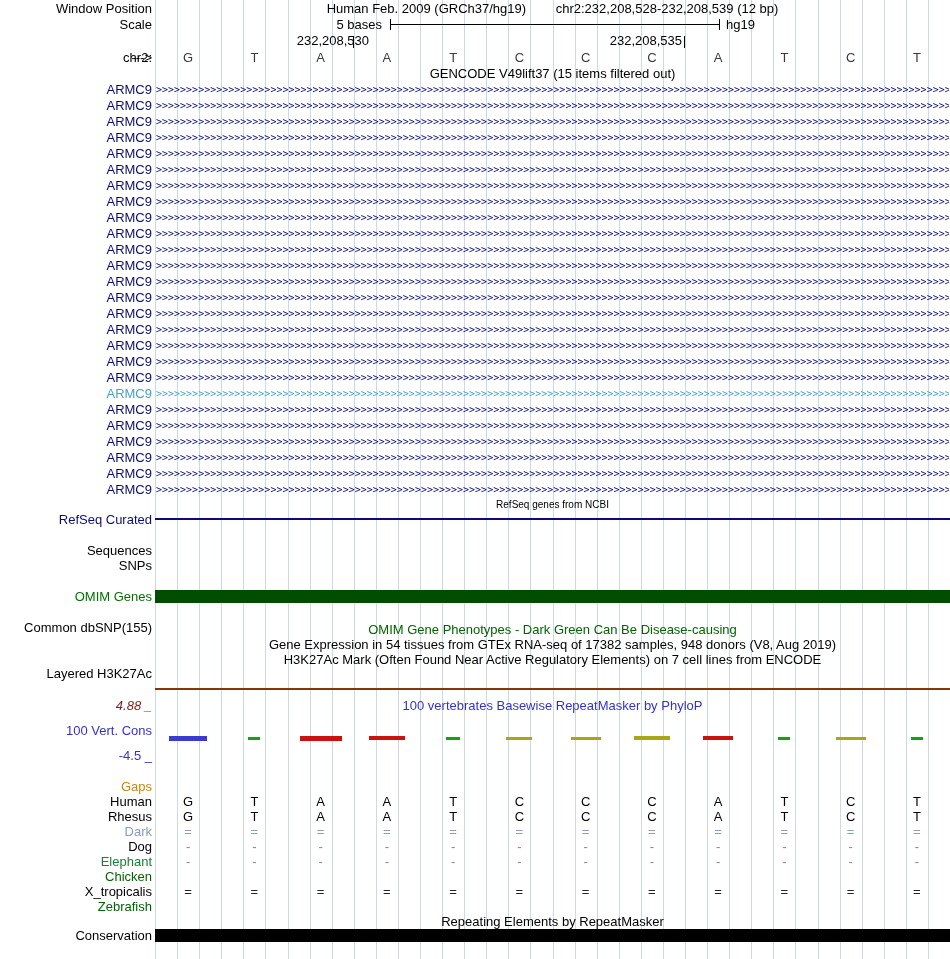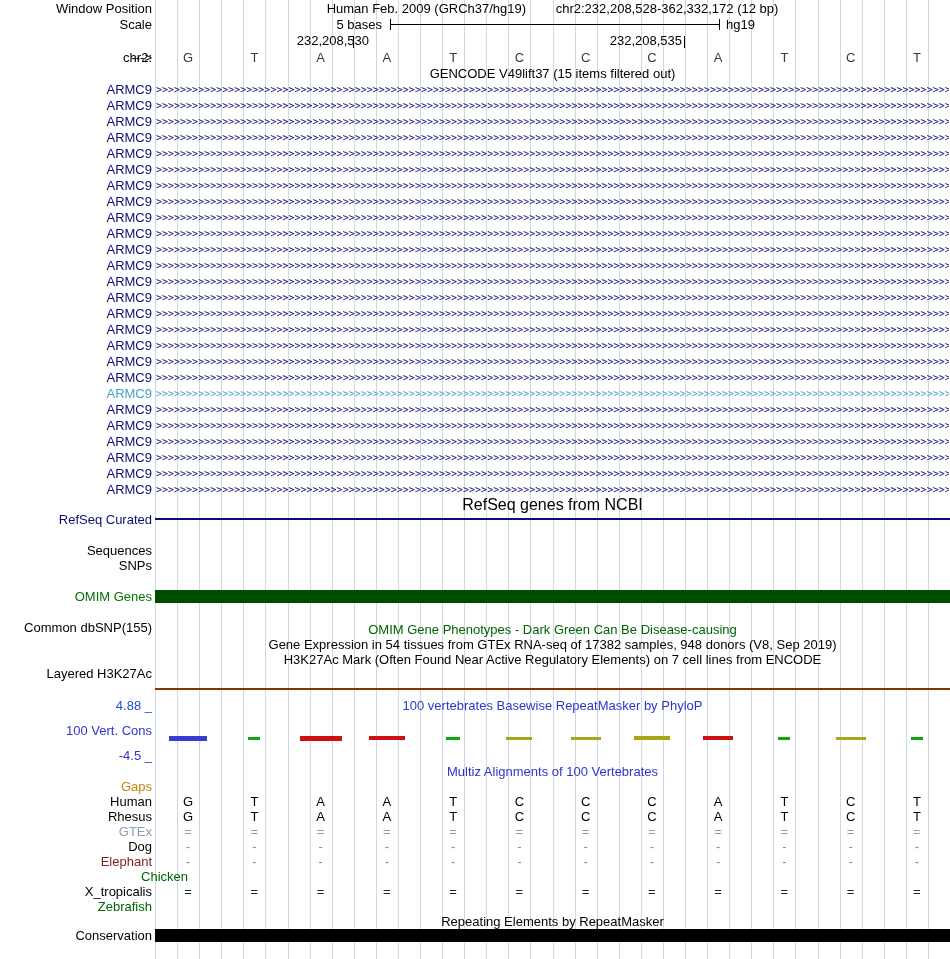--- a/index.html
+++ b/index.html
@@ -60,61 +60,60 @@
       <div class="grid-line" style="left: 839.58px; background: rgb(204, 217, 232);"></div>
       <div class="grid-line" style="left: 861.67px; background: rgb(204, 217, 232);"></div>
       <div class="grid-line" style="left: 883.75px; background: rgb(204, 217, 232);"></div>
       <div class="grid-line" style="left: 905.83px; background: rgb(204, 217, 232);"></div>
       <div class="grid-line" style="left: 927.92px; background: rgb(204, 217, 232);"></div>
     </div>
 
   <div class="lbl" style="top:1px">Window Position</div>
   <div class="title" style="top:1px">
     <span>Human Feb. 2009 (GRCh37/hg19)</span>
-    <span style="margin-left:26px">chr2:232,208,528-362,332,172 (12 bp)</span>
+    <span style="margin-left:26px">chr2:232,208,528-232,208,539 (12 bp)</span>
   </div>
 
   <div class="lbl" style="top:17px">Scale</div>
   <div style="position:absolute;left:270px;top:17px;width:112px;height:15px;line-height:15px;text-align:right">5 bases</div>
   <div style="position:absolute;left:390px;top:19px;width:328px;height:11px;border-left:1px solid #000;border-right:1px solid #000">
     <div style="position:absolute;left:0;right:0;top:5px;height:1px;background:#000"></div>
   </div>
   <div style="position:absolute;left:726px;top:17px;height:15px;line-height:15px">hg19</div>
 
   <div class="lbl" style="top:50px">chr2:</div>
 
   <div class="lbl" style="top:50px">---&gt;</div>
 
   <div class="title" style="top:66px">GENCODE V49lift37 (15 items filtered out)</div>
 
-  <div class="title" style="top:497px;font-size:16px">RefSeq genes from NCBI</div>
+  <div class="title" style="top:497px;font-size:10px">RefSeq genes from NCBI</div>
   <div class="lbl" style="top: 512px; color: rgb(12, 12, 120);">RefSeq Curated</div>
   <div class="hbar" style="top: 518px; height: 2px; background: rgb(12, 12, 120);"></div>
 
   <div class="lbl" style="top:543px">Sequences</div>
 
   <div class="lbl" style="top:558px">SNPs</div>
 
   <div class="title" style="top: 574px; color: rgb(0, 100, 0); margin-top: 48px;">OMIM Gene Phenotypes - Dark Green Can Be Disease-causing</div>
   <div class="lbl" style="top: 589px; color: rgb(0, 114, 0);">OMIM Genes</div>
   <div class="hbar" style="top: 590px; height: 13px; background: rgb(0, 77, 0);"></div>
 
   <div class="lbl" style="top:620px">Common dbSNP(155)</div>
 
-  <div class="title" style="top:637px">Gene Expression in 54 tissues from GTEx RNA-seq of 17382 samples, 948 donors (V8, Sep 2019)</div>
+  <div class="title" style="top:637px">Gene Expression in 54 tissues from GTEx RNA-seq of 17382 samples, 948 donors (V8, Aug 2019)</div>
   <div class="title" style="top:652px">H3K27Ac Mark (Often Found Near Active Regulatory Elements) on 7 cell lines from ENCODE</div>
   <div class="lbl" style="top:666px">Layered H3K27Ac</div>
   <div class="hbar" style="top: 688px; height: 2px; background: rgb(138, 51, 5);"></div>
 
   <div class="title" style="top: 698px; color: rgb(51, 51, 204);">100 vertebrates Basewise RepeatMasker by PhyloP</div>
-  <div class="lbl" style="top: 698px; color: #1d4ed8;">4.88 _</div>
+  <div class="lbl" style="top: 698px; color: #7f1d1d; font-style: italic;">4.88 _</div>
   <div class="lbl" style="top: 723px; color: rgb(51, 51, 204);">100 Vert. Cons</div>
   <div class="lbl" style="top: 748px; color: rgb(51, 51, 204);">-4.5 _</div>
 
-  <div class="title" style="top: 764px; color: rgb(51, 51, 204);">Multiz Alignments of 100 Vertebrates</div>
 
   <div class="title" style="top:914px">Repeating Elements by RepeatMasker</div>
   <div class="lbl" style="top:928px">Conservation</div>
   <div class="hbar" style="top: 929px; height: 13px; background: rgb(0, 0, 0);"></div>
 <div class="tick-mark" style="left: 352.8px; top: 36px; height: 12px;"></div>
     <div class="tick-label" style="left: 272px; width: 97px; top: 34px;">232,208,530</div>
     <div class="tick-mark" style="left: 684px; top: 36px; height: 12px;"></div>
     <div class="tick-label" style="left: 585px; width: 97px; top: 34px;">232,208,535</div>
     <div class="base-cell" style="left: 155px; width: 66.25px; top: 50px; color: rgb(58, 58, 58);">G</div>
     <div class="base-cell" style="left: 221.25px; width: 66.25px; top: 50px; color: rgb(58, 58, 58);">T</div>
@@ -212,21 +211,21 @@
     <div class="base-cell" style="left: 287.5px; width: 66.25px; top: 809px; color: rgb(0, 0, 0);">A</div>
     <div class="base-cell" style="left: 353.75px; width: 66.25px; top: 809px; color: rgb(0, 0, 0);">A</div>
     <div class="base-cell" style="left: 420px; width: 66.25px; top: 809px; color: rgb(0, 0, 0);">T</div>
     <div class="base-cell" style="left: 486.25px; width: 66.25px; top: 809px; color: rgb(0, 0, 0);">C</div>
     <div class="base-cell" style="left: 552.5px; width: 66.25px; top: 809px; color: rgb(0, 0, 0);">C</div>
     <div class="base-cell" style="left: 618.75px; width: 66.25px; top: 809px; color: rgb(0, 0, 0);">C</div>
     <div class="base-cell" style="left: 685px; width: 66.25px; top: 809px; color: rgb(0, 0, 0);">A</div>
     <div class="base-cell" style="left: 751.25px; width: 66.25px; top: 809px; color: rgb(0, 0, 0);">T</div>
     <div class="base-cell" style="left: 817.5px; width: 66.25px; top: 809px; color: rgb(0, 0, 0);">C</div>
     <div class="base-cell" style="left: 883.75px; width: 66.25px; top: 809px; color: rgb(0, 0, 0);">T</div>
-    <div class="lbl" style="top: 824px; color: rgb(138, 156, 184);">GTEx</div>
+    <div class="lbl" style="top: 824px; color: rgb(138, 156, 184);">Dark</div>
     <div class="base-cell" style="left: 155px; width: 66.25px; top: 824px; color: rgb(138, 156, 184);">=</div>
     <div class="base-cell" style="left: 221.25px; width: 66.25px; top: 824px; color: rgb(138, 156, 184);">=</div>
     <div class="base-cell" style="left: 287.5px; width: 66.25px; top: 824px; color: rgb(138, 156, 184);">=</div>
     <div class="base-cell" style="left: 353.75px; width: 66.25px; top: 824px; color: rgb(138, 156, 184);">=</div>
     <div class="base-cell" style="left: 420px; width: 66.25px; top: 824px; color: rgb(138, 156, 184);">=</div>
     <div class="base-cell" style="left: 486.25px; width: 66.25px; top: 824px; color: rgb(138, 156, 184);">=</div>
     <div class="base-cell" style="left: 552.5px; width: 66.25px; top: 824px; color: rgb(138, 156, 184);">=</div>
     <div class="base-cell" style="left: 618.75px; width: 66.25px; top: 824px; color: rgb(138, 156, 184);">=</div>
     <div class="base-cell" style="left: 685px; width: 66.25px; top: 824px; color: rgb(138, 156, 184);">=</div>
     <div class="base-cell" style="left: 751.25px; width: 66.25px; top: 824px; color: rgb(138, 156, 184);">=</div>
@@ -238,34 +237,34 @@
     <div class="base-cell" style="left: 287.5px; width: 66.25px; top: 839px; color: rgb(136, 136, 136);">-</div>
     <div class="base-cell" style="left: 353.75px; width: 66.25px; top: 839px; color: rgb(136, 136, 136);">-</div>
     <div class="base-cell" style="left: 420px; width: 66.25px; top: 839px; color: rgb(136, 136, 136);">-</div>
     <div class="base-cell" style="left: 486.25px; width: 66.25px; top: 839px; color: rgb(136, 136, 136);">-</div>
     <div class="base-cell" style="left: 552.5px; width: 66.25px; top: 839px; color: rgb(136, 136, 136);">-</div>
     <div class="base-cell" style="left: 618.75px; width: 66.25px; top: 839px; color: rgb(136, 136, 136);">-</div>
     <div class="base-cell" style="left: 685px; width: 66.25px; top: 839px; color: rgb(136, 136, 136);">-</div>
     <div class="base-cell" style="left: 751.25px; width: 66.25px; top: 839px; color: rgb(136, 136, 136);">-</div>
     <div class="base-cell" style="left: 817.5px; width: 66.25px; top: 839px; color: rgb(136, 136, 136);">-</div>
     <div class="base-cell" style="left: 883.75px; width: 66.25px; top: 839px; color: rgb(136, 136, 136);">-</div>
-    <div class="lbl" style="top: 854px; color: #7f1d1d;">Elephant</div>
+    <div class="lbl" style="top: 854px; color: #15803d;">Elephant</div>
     <div class="base-cell" style="left: 155px; width: 66.25px; top: 854px; color: rgb(136, 136, 136);">-</div>
     <div class="base-cell" style="left: 221.25px; width: 66.25px; top: 854px; color: rgb(136, 136, 136);">-</div>
     <div class="base-cell" style="left: 287.5px; width: 66.25px; top: 854px; color: rgb(136, 136, 136);">-</div>
     <div class="base-cell" style="left: 353.75px; width: 66.25px; top: 854px; color: rgb(136, 136, 136);">-</div>
     <div class="base-cell" style="left: 420px; width: 66.25px; top: 854px; color: rgb(136, 136, 136);">-</div>
     <div class="base-cell" style="left: 486.25px; width: 66.25px; top: 854px; color: rgb(136, 136, 136);">-</div>
     <div class="base-cell" style="left: 552.5px; width: 66.25px; top: 854px; color: rgb(136, 136, 136);">-</div>
     <div class="base-cell" style="left: 618.75px; width: 66.25px; top: 854px; color: rgb(136, 136, 136);">-</div>
     <div class="base-cell" style="left: 685px; width: 66.25px; top: 854px; color: rgb(136, 136, 136);">-</div>
     <div class="base-cell" style="left: 751.25px; width: 66.25px; top: 854px; color: rgb(136, 136, 136);">-</div>
     <div class="base-cell" style="left: 817.5px; width: 66.25px; top: 854px; color: rgb(136, 136, 136);">-</div>
     <div class="base-cell" style="left: 883.75px; width: 66.25px; top: 854px; color: rgb(136, 136, 136);">-</div>
-    <div class="lbl" style="top: 869px; color: rgb(0, 100, 0); margin-left: 36px;">Chicken</div>
+    <div class="lbl" style="top: 869px; color: rgb(0, 100, 0);">Chicken</div>
     <div class="lbl" style="top: 884px; color: rgb(0, 0, 0);">X_tropicalis</div>
     <div class="base-cell" style="left: 155px; width: 66.25px; top: 884px; color: rgb(34, 34, 34);">=</div>
     <div class="base-cell" style="left: 221.25px; width: 66.25px; top: 884px; color: rgb(34, 34, 34);">=</div>
     <div class="base-cell" style="left: 287.5px; width: 66.25px; top: 884px; color: rgb(34, 34, 34);">=</div>
     <div class="base-cell" style="left: 353.75px; width: 66.25px; top: 884px; color: rgb(34, 34, 34);">=</div>
     <div class="base-cell" style="left: 420px; width: 66.25px; top: 884px; color: rgb(34, 34, 34);">=</div>
     <div class="base-cell" style="left: 486.25px; width: 66.25px; top: 884px; color: rgb(34, 34, 34);">=</div>
     <div class="base-cell" style="left: 552.5px; width: 66.25px; top: 884px; color: rgb(34, 34, 34);">=</div>
     <div class="base-cell" style="left: 618.75px; width: 66.25px; top: 884px; color: rgb(34, 34, 34);">=</div>
     <div class="base-cell" style="left: 685px; width: 66.25px; top: 884px; color: rgb(34, 34, 34);">=</div>

